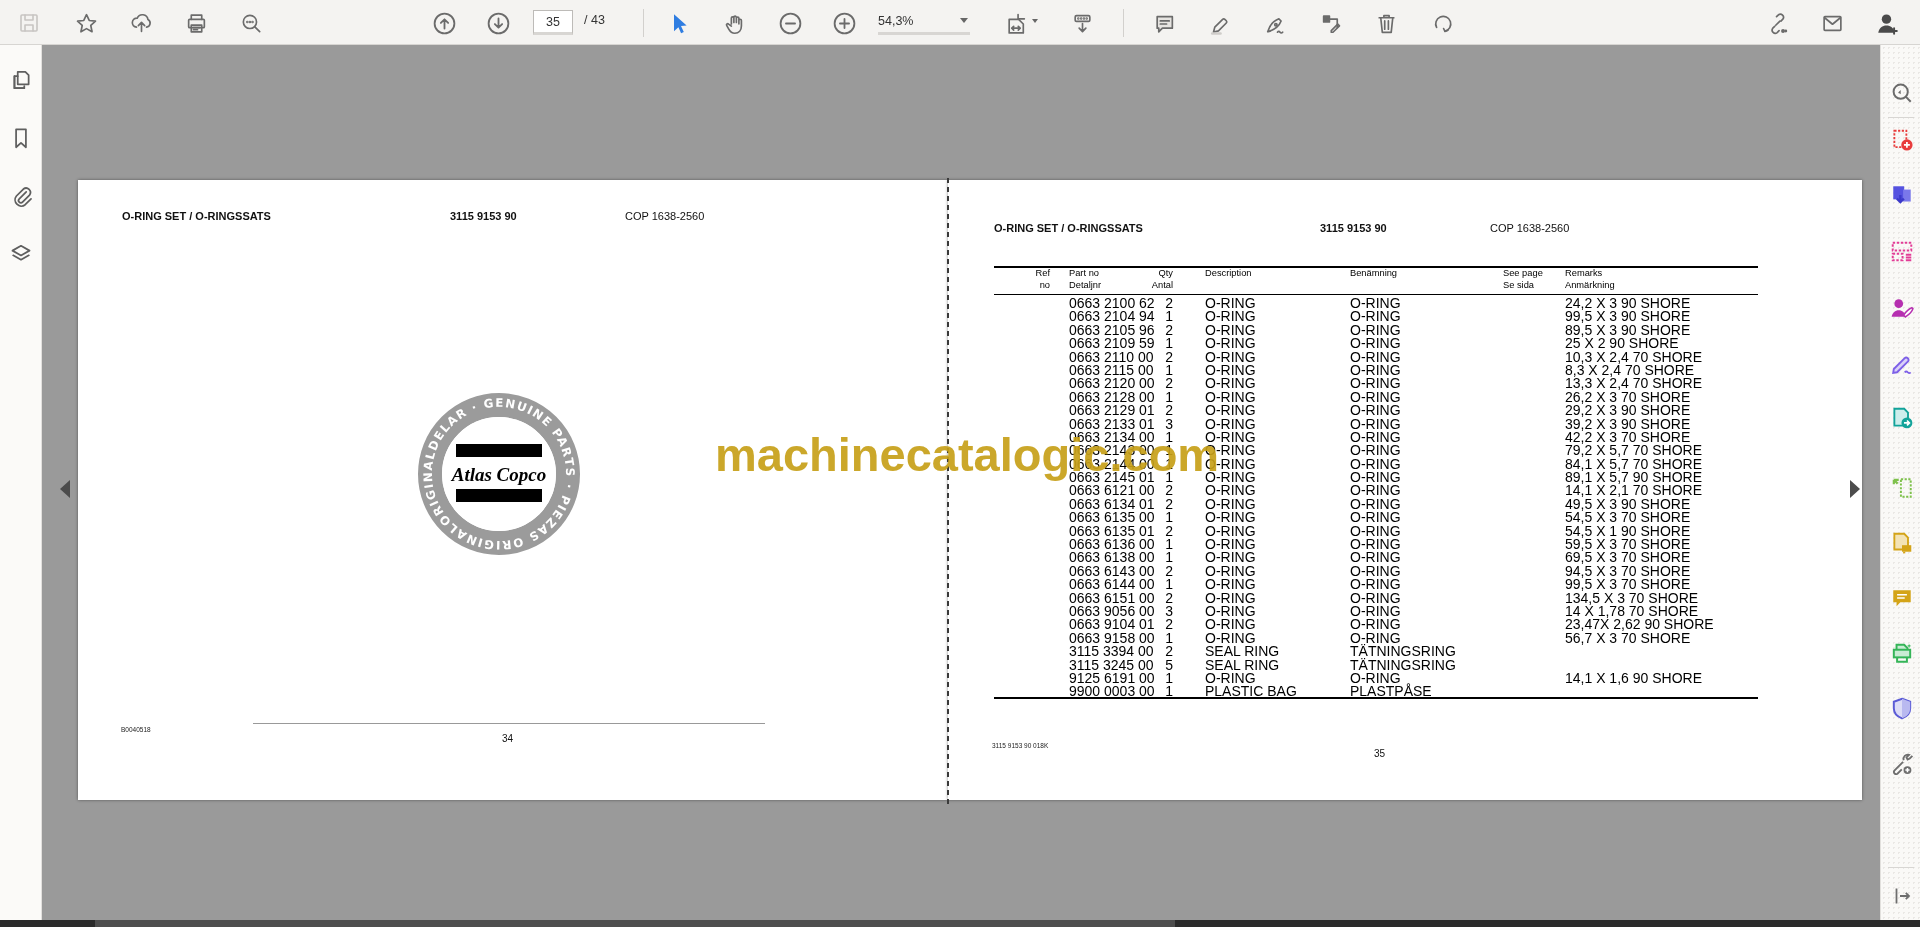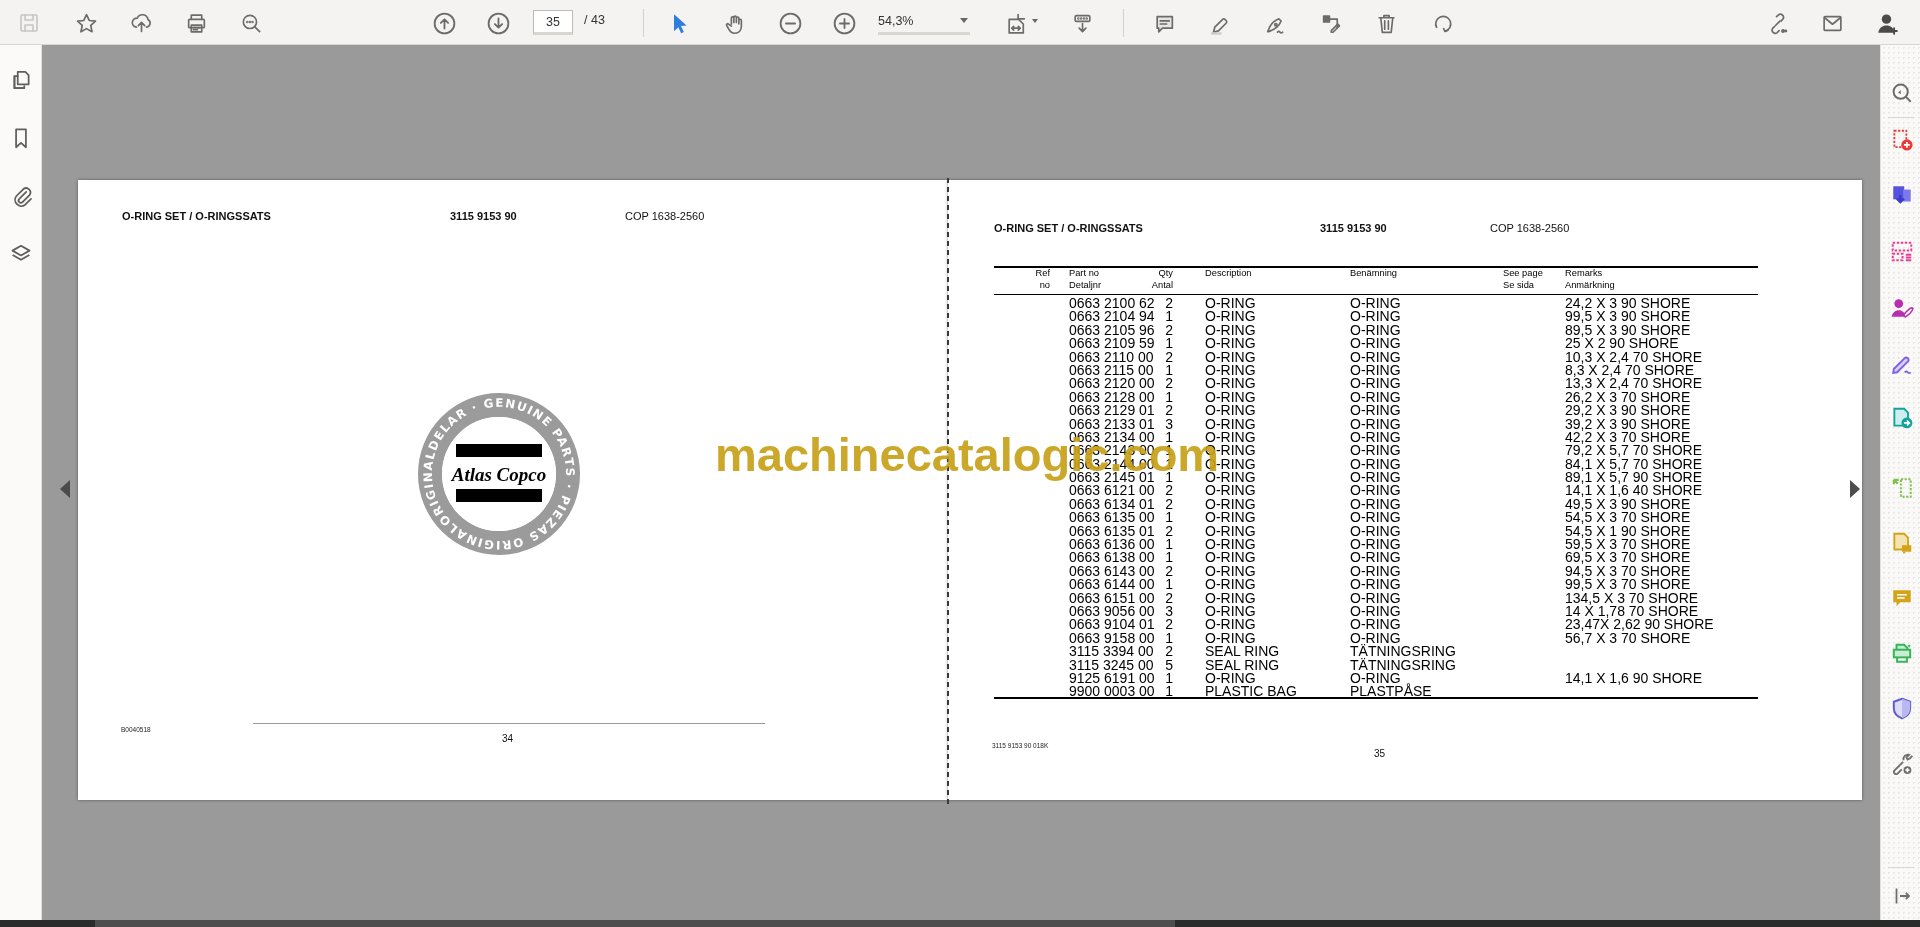--- a/index.html
+++ b/index.html
@@ -526,21 +526,21 @@
     <span class="c-desc">O-RING</span>
     <span class="c-ben">O-RING</span>
     <span class="c-rem">89,1 X 5,7  90 SHORE</span>
   </div>
 
   <div class="trow">
     <span class="c-part">0663 6121 00</span>
     <span class="c-qty">2</span>
     <span class="c-desc">O-RING</span>
     <span class="c-ben">O-RING</span>
-    <span class="c-rem">14,1 X 1,6  40 SHORE</span>
+    <span class="c-rem">14,1 X 2,1  70 SHORE</span>
   </div>
 
   <div class="trow">
     <span class="c-part">0663 6134 01</span>
     <span class="c-qty">2</span>
     <span class="c-desc">O-RING</span>
     <span class="c-ben">O-RING</span>
     <span class="c-rem">49,5 X 3  90 SHORE</span>
   </div>
 

